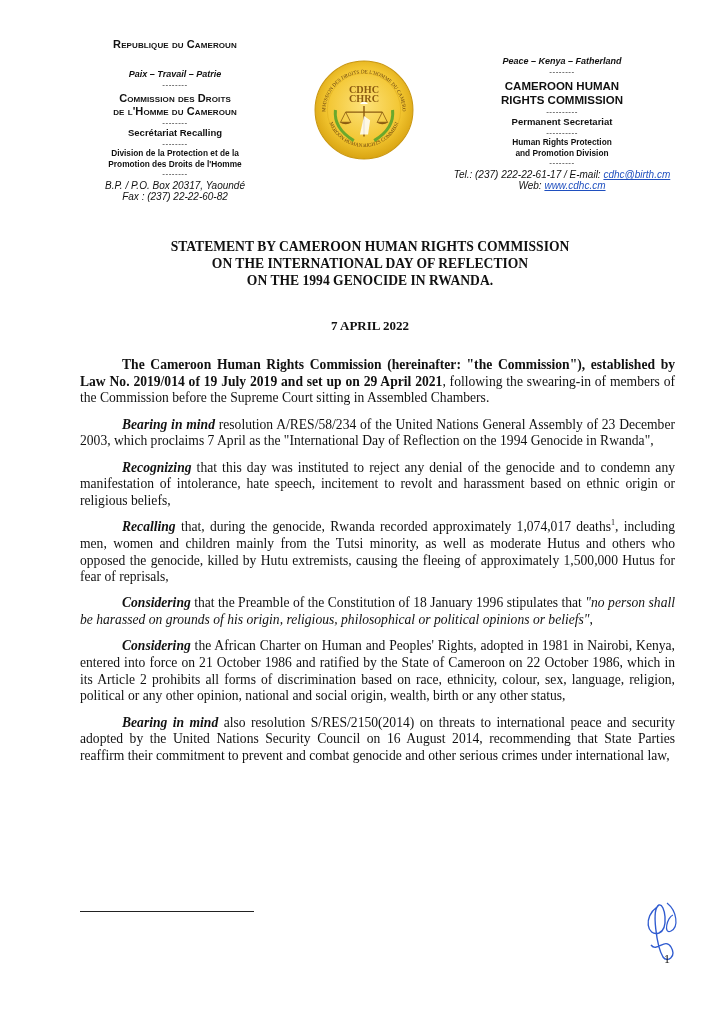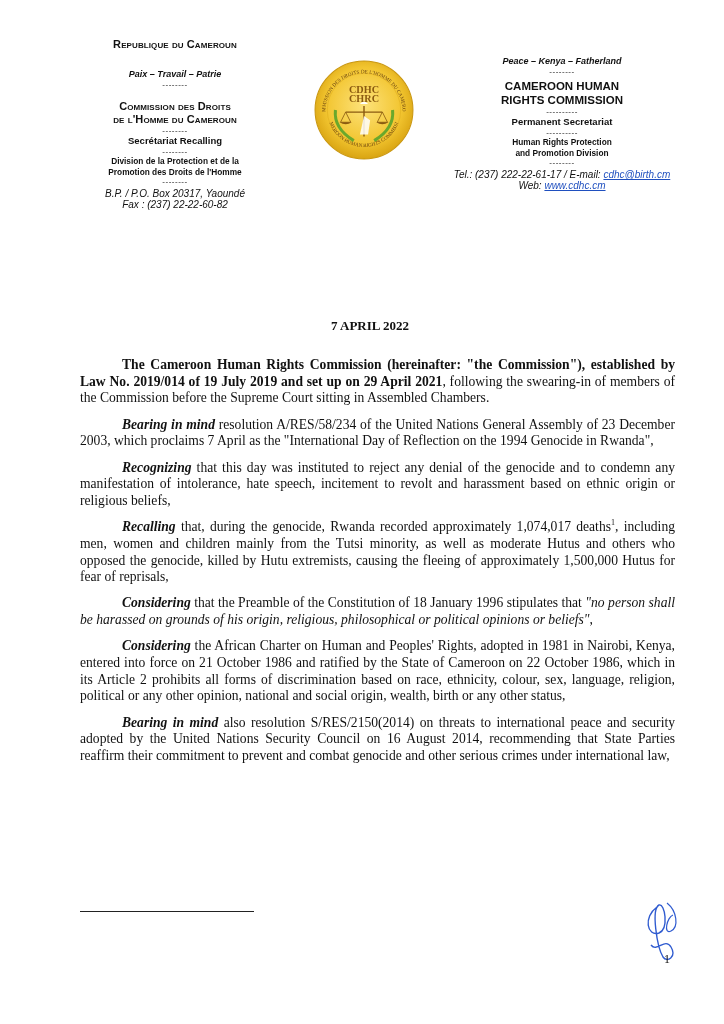--- a/index.html
+++ b/index.html
@@ -31,21 +31,21 @@
 </style>
 </head>
 <body>
 
 <div class="page">
 
   <div class="hdr left">
     <div class="sc">Republique du Cameroun</div>
     <div class="motto">Paix – Travail – Patrie</div>
     <div class="dash">--------</div>
-    <div class="sc" style="margin-top:11px">Commission des Droits</div>
+    <div class="sc" style="margin-top:3px">Commission des Droits</div>
     <div class="sc">de l'Homme du Cameroun</div>
     <div class="dash">--------</div>
     <div class="sub">Secrétariat Recalling</div>
     <div class="dash">--------</div>
     <div class="small">Division de la Protection et de la</div>
     <div class="small">Promotion des Droits de l'Homme</div>
     <div class="dash">--------</div>
     <div class="contact">B.P. / P.O. Box   20317, Yaoundé</div>
     <div class="contact" style="margin-top:0">Fax : (237) 22-22-60-82</div>
   </div>
@@ -90,20 +90,25 @@
     <div class="small">and Promotion Division</div>
     <div class="dash">--------</div>
     <div class="contact">
       <span>Tel.: (237) 222-22-61-17 / E-mail: </span><a>cdhc@birth.cm</a>
     </div>
     <div class="contact" style="margin-top:0">
       <span>Web: </span><a>www.cdhc.cm</a>
     </div>
   </div>
 
+  <div class="title">
+    <div>STATEMENT BY CAMEROON HUMAN RIGHTS COMMISSION</div>
+    <div>ON THE INTERNATIONAL DAY OF REFLECTION</div>
+    <div>ON THE 1994 GENOCIDE IN RWANDA.</div>
+  </div>
   <div class="date">7 APRIL 2022</div>
 
   <div class="body">
     <p><b>The Cameroon Human Rights Commission (hereinafter: "the Commission"), established by Law No. 2019/014 of 19 July 2019 and set up on 29 April 2021</b><span>, following the swearing-in of members of the Commission before the Supreme Court sitting in Assembled Chambers.</span></p>
     <p><b class="kw">Bearing in mind</b><span> resolution A/RES/58/234 of the United Nations General Assembly of 23 December 2003, which proclaims 7 April as the "International Day of Reflection on the 1994 Genocide in Rwanda",</span></p>
     <p><b class="kw">Recognizing</b><span> that this day was instituted to reject any denial of the genocide and to condemn any manifestation of intolerance, hate speech, incitement to revolt and harassment based on ethnic origin or religious beliefs,</span></p>
     <p><b class="kw">Recalling</b><span> that, during the genocide, Rwanda recorded approximately 1,074,017 deaths</span><sup>1</sup><span>, including men, women and children mainly from the Tutsi minority, as well as moderate Hutus and others who opposed the genocide, killed by Hutu extremists, causing the fleeing of approximately 1,500,000 Hutus for fear of reprisals,</span></p>
     <p><b class="kw">Considering</b><span> that the Preamble of the Constitution of 18 January 1996 stipulates that </span><i>"no person shall be harassed on grounds of his origin, religious, philosophical or political opinions or beliefs"</i><span>,</span></p>
     <p><b class="kw">Considering</b><span> the African Charter on Human and Peoples' Rights, adopted in 1981 in Nairobi, Kenya, entered into force on 21 October 1986 and ratified by the State of Cameroon on 22 October 1986, which in its Article 2 prohibits all forms of discrimination based on race, ethnicity, colour, sex, language, religion, political or any other opinion, national and social origin, wealth, birth or any other status,</span></p>
     <p><b class="kw">Bearing in mind</b><span> also resolution S/RES/2150(2014) on threats to international peace and security adopted by the United Nations Security Council on 16 August 2014, recommending that State Parties reaffirm their commitment to prevent and combat genocide and other serious crimes under international law,</span></p>

